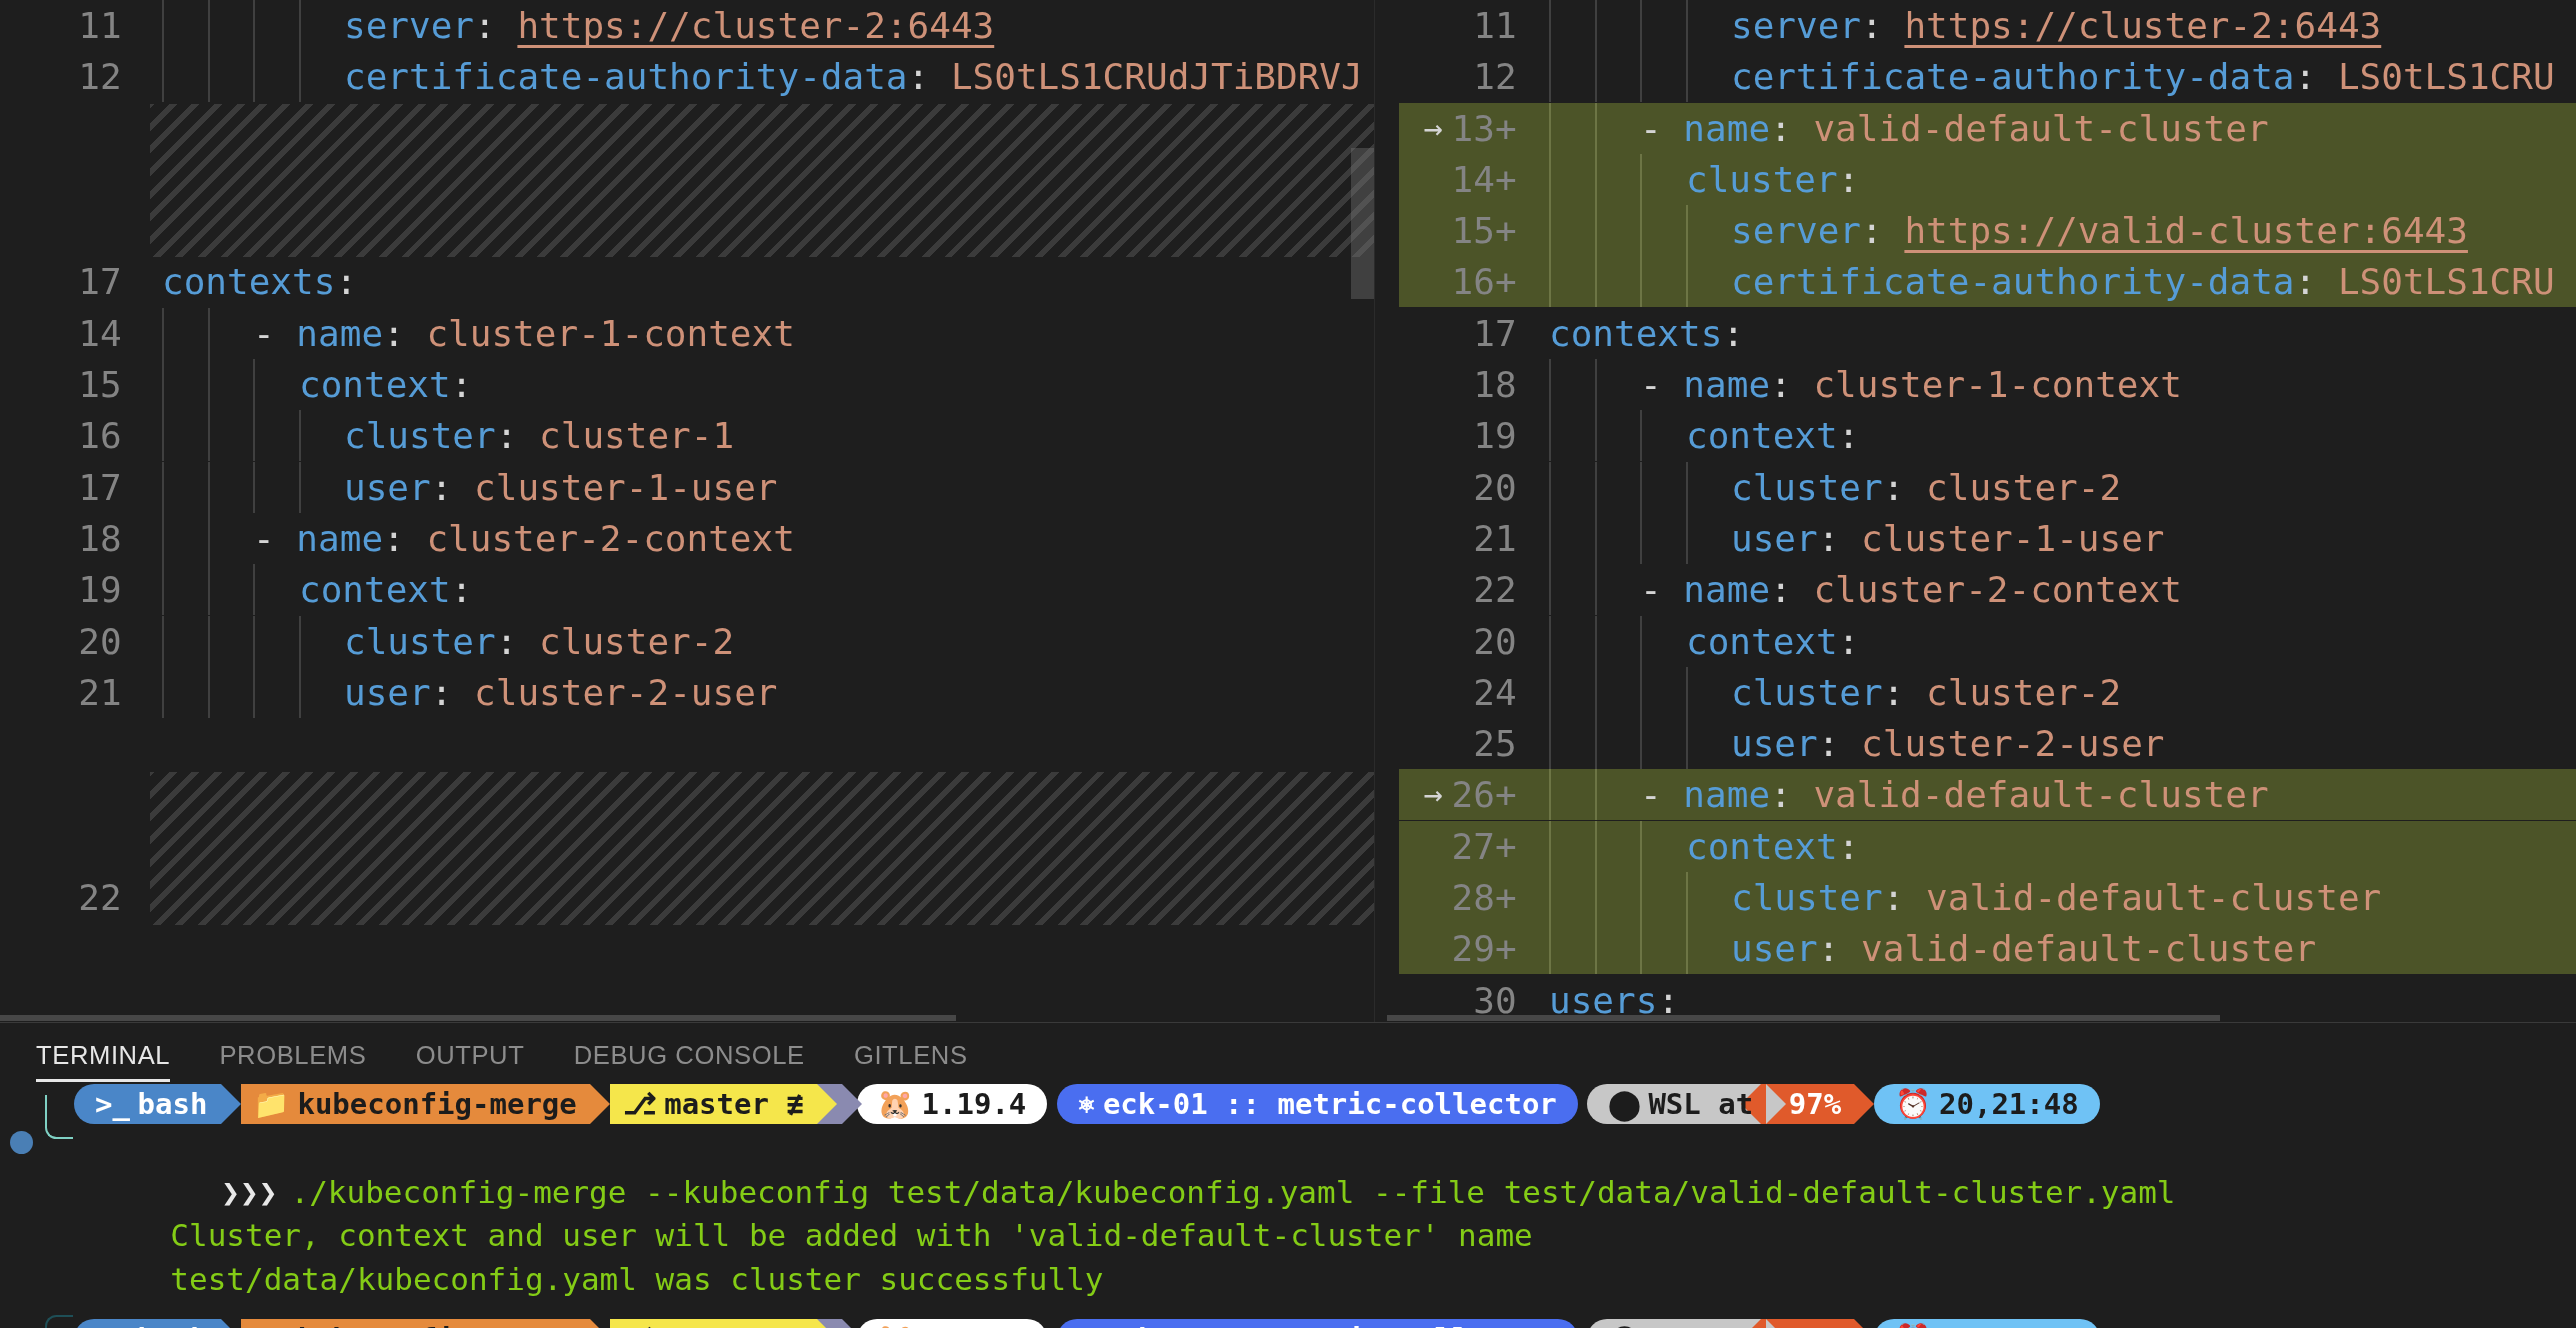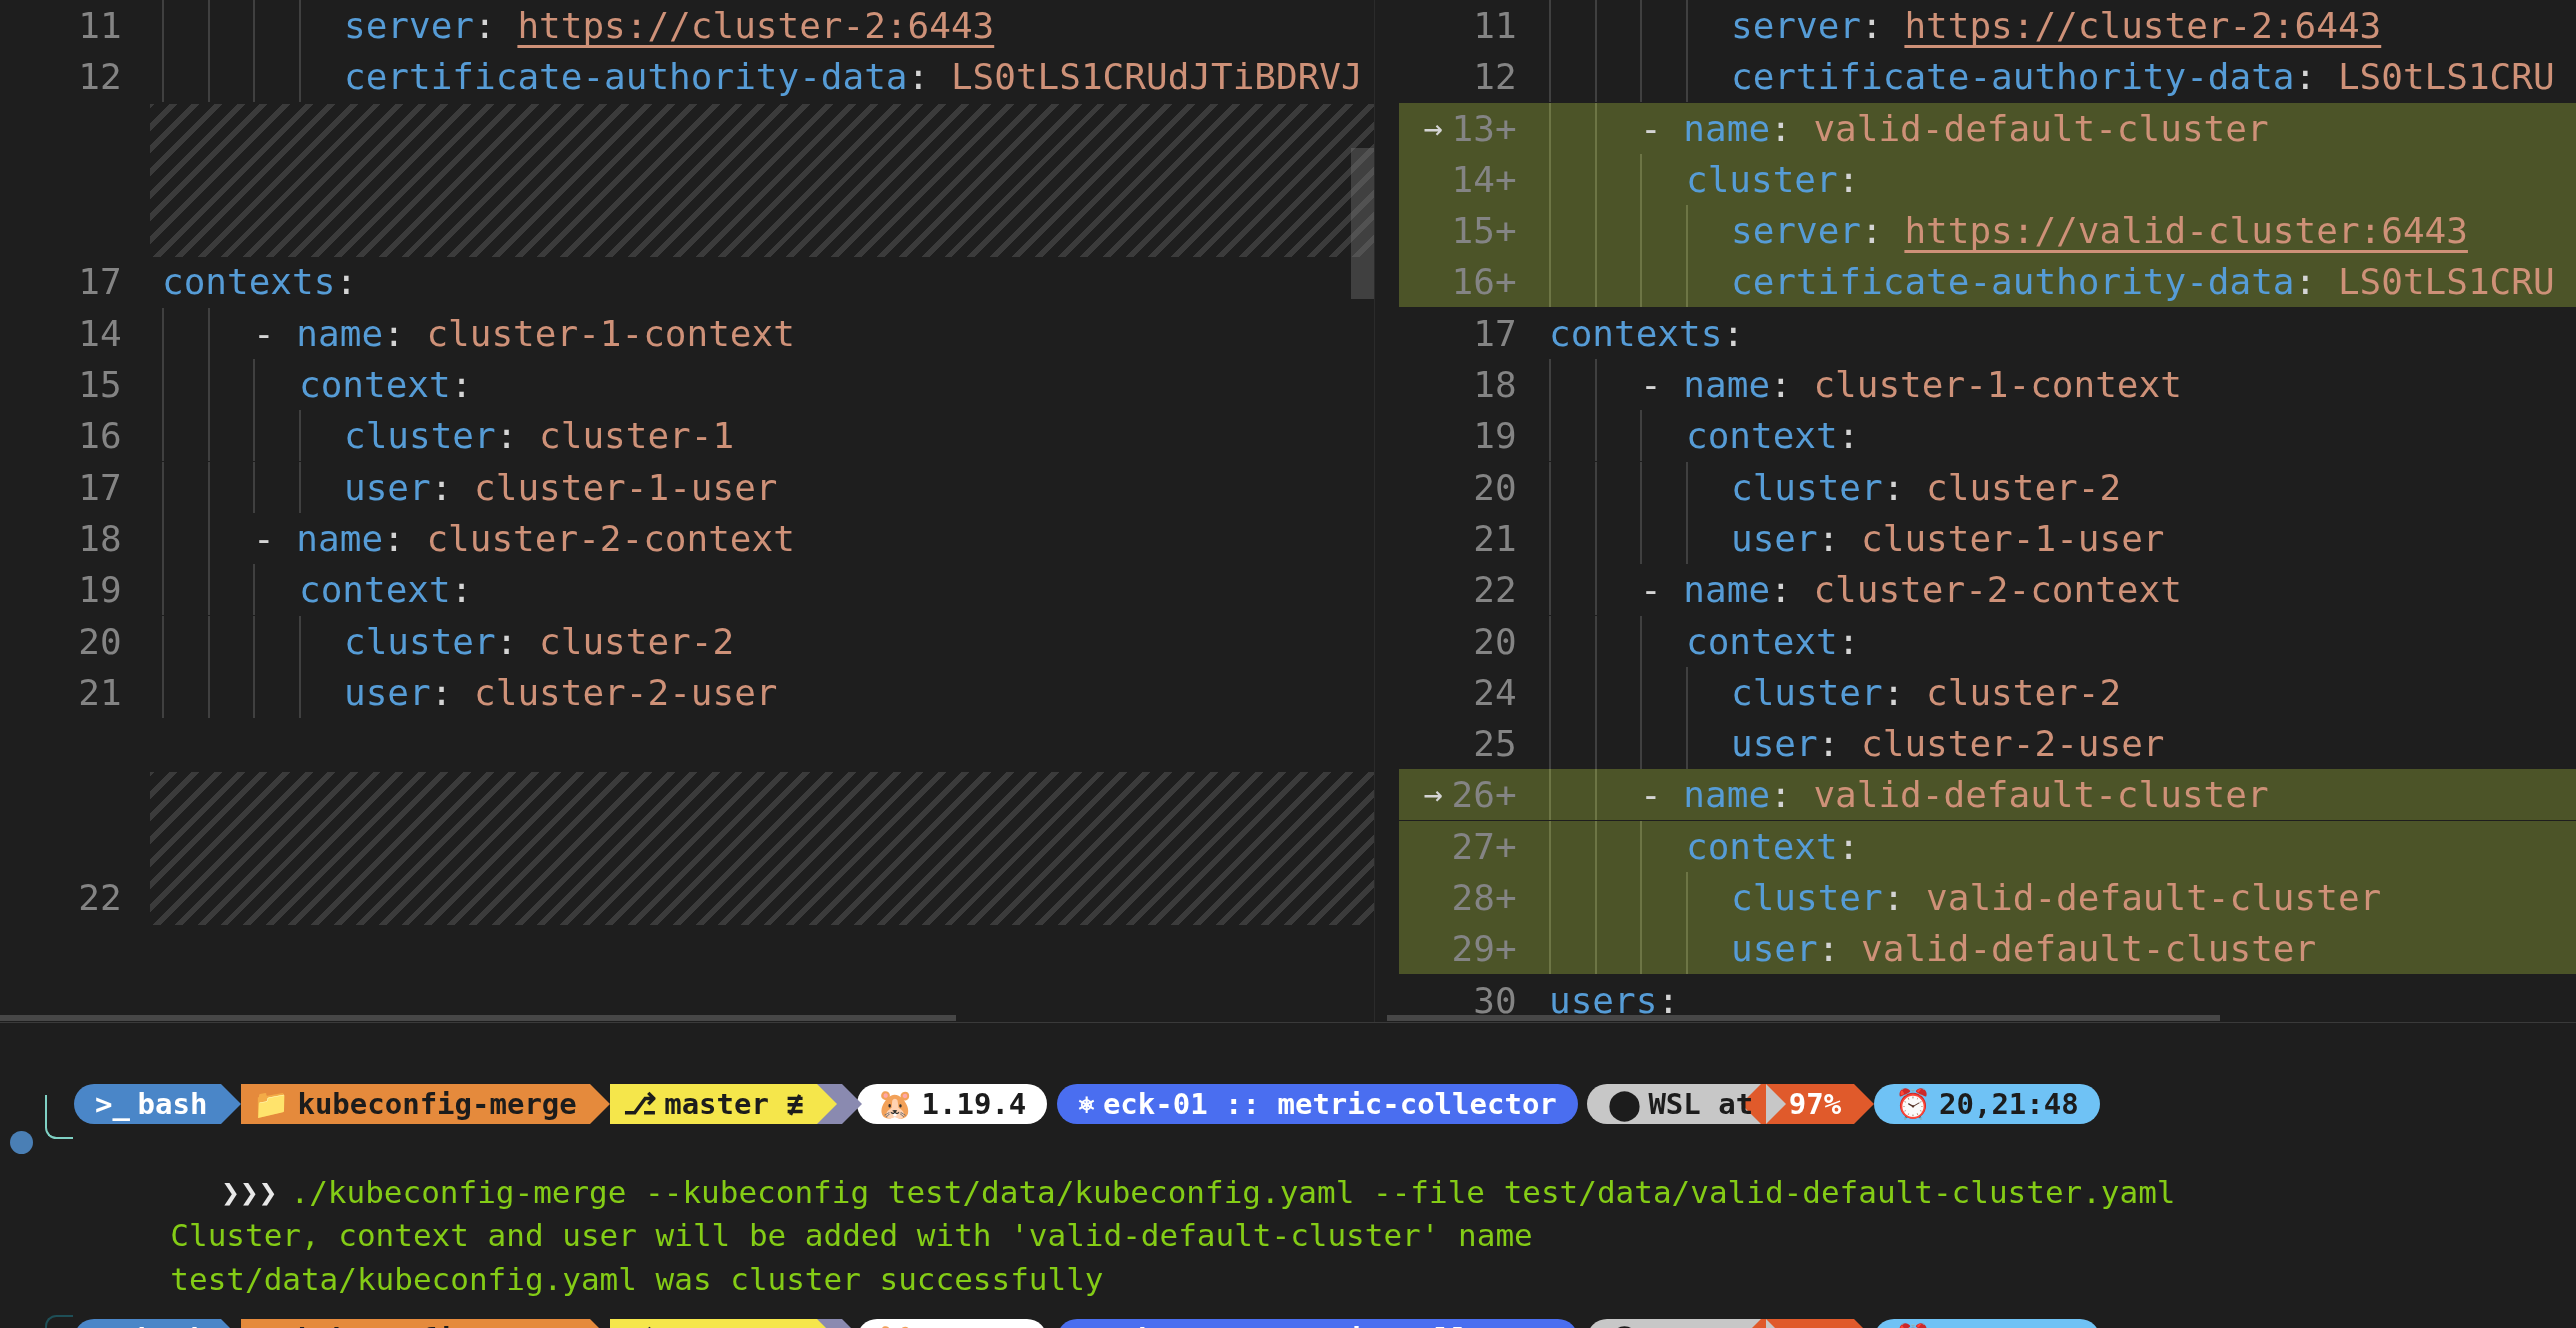--- a/index.html
+++ b/index.html
@@ -209,20 +209,27 @@
           <div class="ln" style="position: absolute; left: 0px; right: 0px; top: 975px;"><div class="gut">30</div><div class="code" style="left: 150px;"><span class="k">users</span><span class="p">:</span></div></div>
         </div>
       <div class="hscroll-track" style="left:0; top:1015px; width:1189px;">
         <div class="hscroll-thumb" style="left:0; width:833px;"></div>
       </div>
     </div>
 
   </div>
 
   <div class="panel">
+    <div class="panel-tabs" id="panel-tabs">
+        <div class="ptab active"><span>TERMINAL</span></div>
+        <div class="ptab"><span>PROBLEMS</span></div>
+        <div class="ptab"><span>OUTPUT</span></div>
+        <div class="ptab"><span>DEBUG CONSOLE</span></div>
+        <div class="ptab"><span>GITLENS</span></div>
+      </div>
 
     <div class="term">
 
       <div class="cmd-marker" style="top:49px;"></div>
       <div class="prompt-bracket" style="left:45px; top:13.2px; width:28px; height:44px;"></div>
       <div class="pl" id="prompt-segments" style="left:74px; top:1.9px;">
           <div class="seg round-l arrow-r" style="background: rgb(74, 134, 200); color: rgb(255, 255, 255); --nb: #e58a3c; margin-right: 20px;">
             <span style="position: absolute; right: -20px; top: 0px; width: 0px; height: 0px; border-top: 20px solid transparent; border-bottom: 20px solid transparent; border-left: 20px solid rgb(74, 134, 200); z-index: 3;"></span>
             <span class="seg-text" style="margin-right: 7.6px;">&gt;_</span>
             <span class="seg-text">bash</span>

